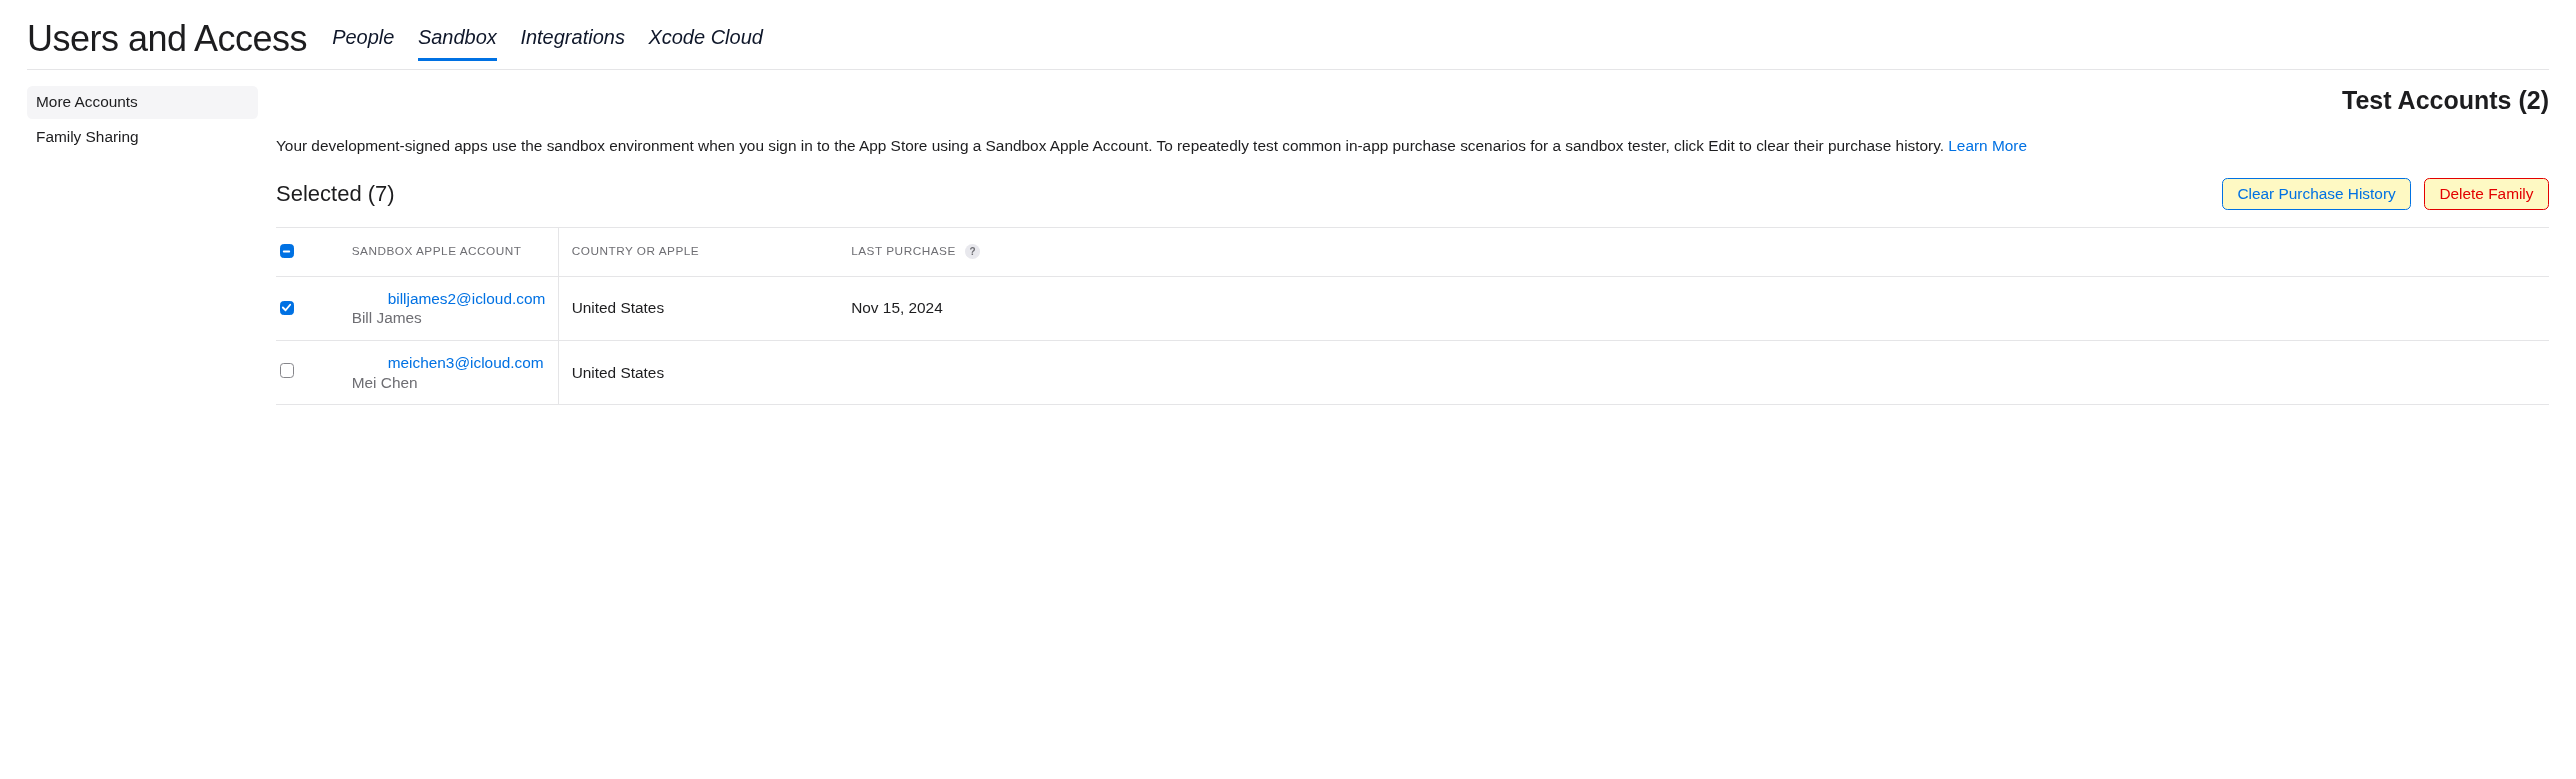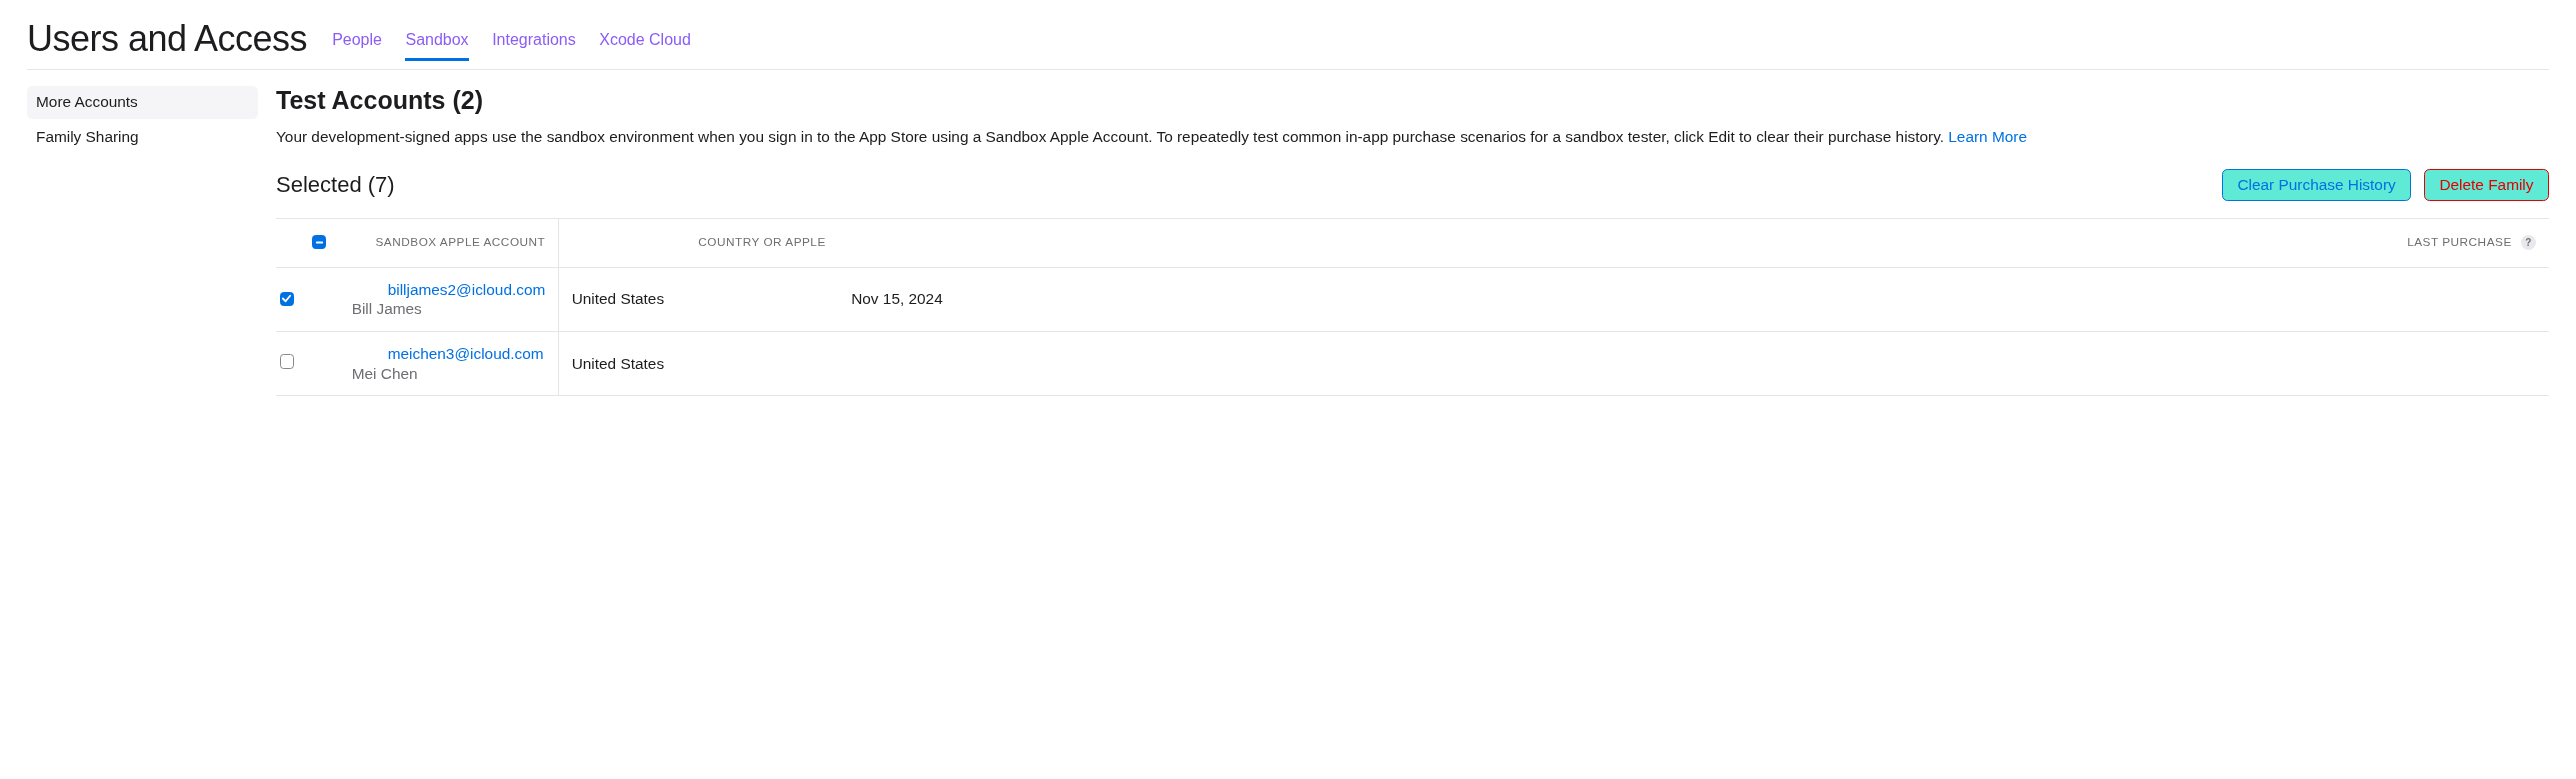--- a/index.html
+++ b/index.html
@@ -24,25 +24,26 @@
       font-size: 36px;
       font-weight: 400;
       letter-spacing: -0.5px;
     }
     .tabs {
       display: flex;
       gap: 23.5px;
       align-self: flex-end;
     }
     .tab {
-      font-size: 16px;
-      color: #8b5cf6;
+      font-size: 20px;
+      color: #0f172a;
       padding-bottom: 11px;
       cursor: pointer;
       position: relative;
+      font-style: italic;
     }
     .tab.active::after {
       content: "";
       position: absolute;
       left: 0;
       right: 0;
       bottom: -0.9px;
       height: 2.7px;
       background: #0071e3;
     }
@@ -65,21 +66,22 @@
     .sidebar-item.active {
       background: #f5f5f7;
     }
     .main {
       flex: 1;
       padding-left: 18px;
     }
     .section-title {
       font-size: 25px;
       font-weight: 700;
-      margin-bottom: 11px;
+      margin-bottom: 20px;
+      text-align: right;
     }
     .section-desc {
       font-size: 15.4px;
       line-height: 1.45;
       color: #1d1d1f;
       margin-bottom: 20px;
     }
     .learn-more {
       color: #0071e3;
       text-decoration: none;
@@ -97,42 +99,42 @@
     }
     .action-buttons {
       display: flex;
       gap: 12.7px;
     }
     .btn {
       font-size: 15.4px;
       padding: 6.3px 14.5px;
       border-radius: 5.4px;
       border: 0.9px solid;
-      background: #5eead4;
+      background: #fef9c3;
       cursor: pointer;
       font-family: inherit;
     }
     .btn-blue {
       color: #0071e3;
       border-color: #0071e3;
     }
     .btn-red {
       color: #e30000;
       border-color: #e30000;
     }
     table {
       width: 100%;
       border-collapse: collapse;
     }
     thead tr {
       border-top: 0.9px solid #e5e5e7;
       border-bottom: 0.9px solid #e5e5e7;
     }
     th {
-      text-align: right;
+      text-align: left;
       font-size: 11.8px;
       font-weight: 400;
       color: #6e6e73;
       letter-spacing: 0.5px;
       padding: 16.3px 12.7px;
       vertical-align: top;
     }
     th.col-check {
       width: 63px;
       padding-left: 3.6px;

